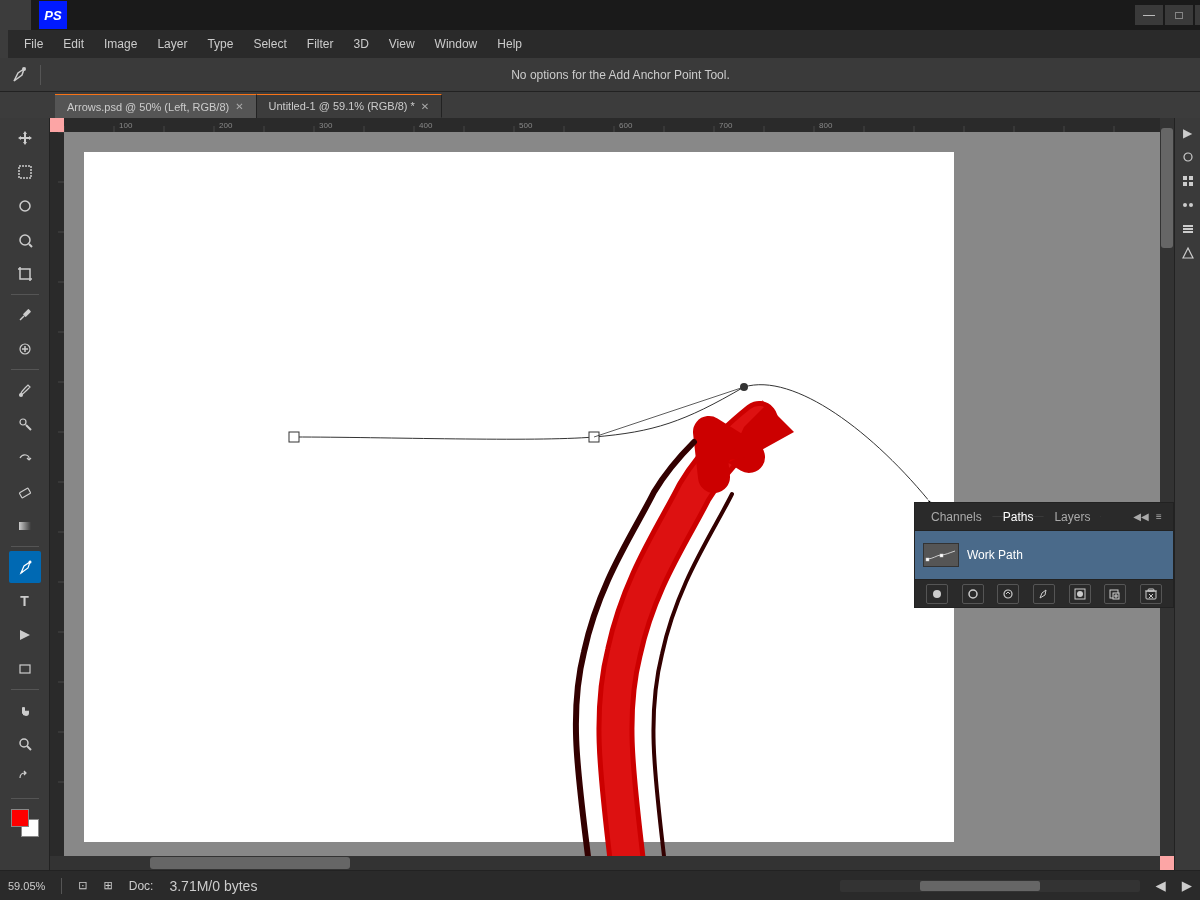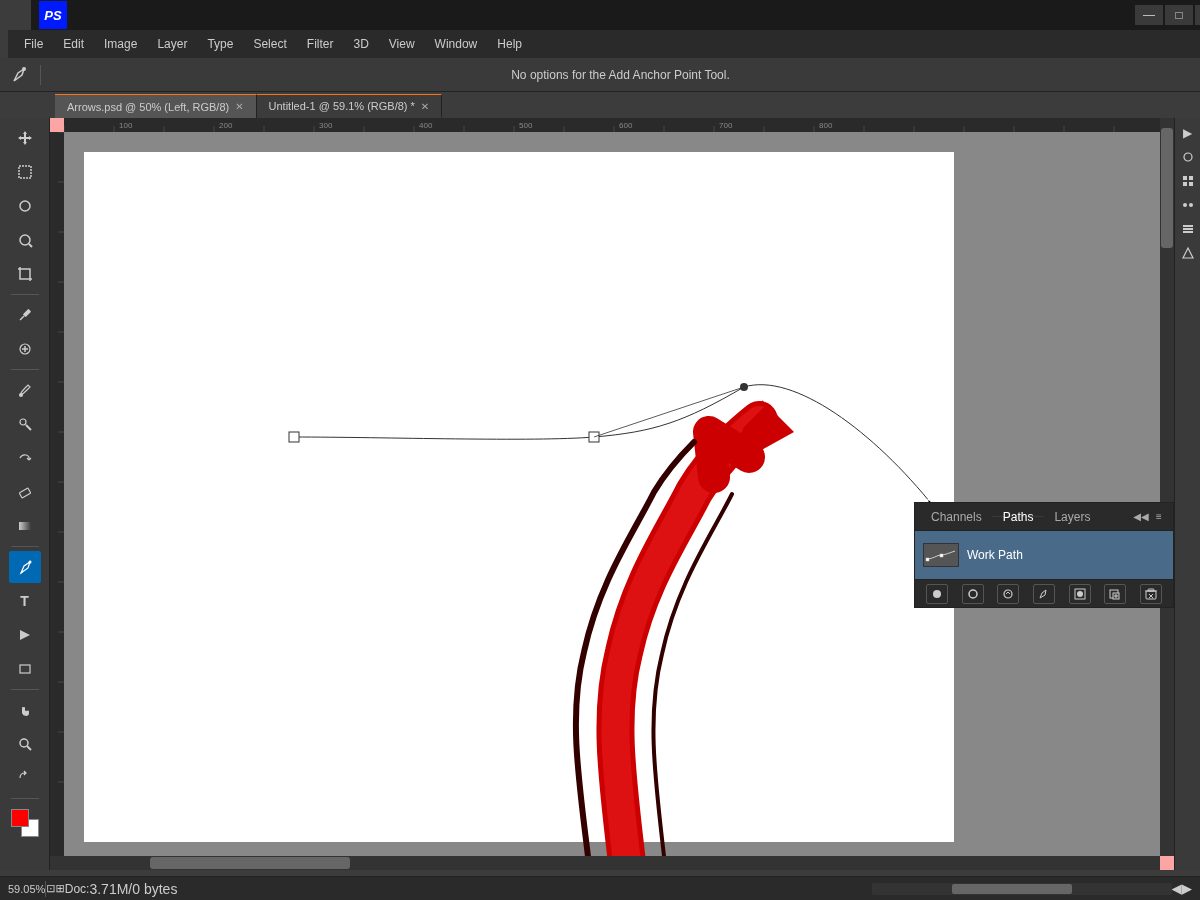--- a/index.html
+++ b/index.html
@@ -162,23 +162,23 @@
       padding: 0 4px;
     }
     .footer-btn {
       width: 22px; height: 20px; background: transparent; border: 1px solid #555;
       color: #ccc; cursor: pointer; display: flex; align-items: center; justify-content: center;
       border-radius: 2px; font-size: 11px;
     }
 
     
     #status-bar {
-      position: absolute; bottom: 0; left: 0; right: 0; height: 24px;
+      position: absolute; bottom: 0; left: 0; right: 0; height: 30px;
       background: #2a2a2a; border-top: 1px solid #222;
-      display: flex; align-items: center; padding: 0 8px; gap: 0;
+      display: flex; align-items: center; padding: 0 8px; gap: 16px;
     }
     #status-zoom { color: #ccc; font-size: 11px; }
     #status-doc { color: #ccc; font-size: 14px; }
     .status-sep { width: 1px; height: 16px; background: #555; }
 
     
     .scroll-thumb-v {
       position: absolute; top: 10px; left: 1px; right: 1px; height: 120px;
       background: #666; border-radius: 3px;
     }

